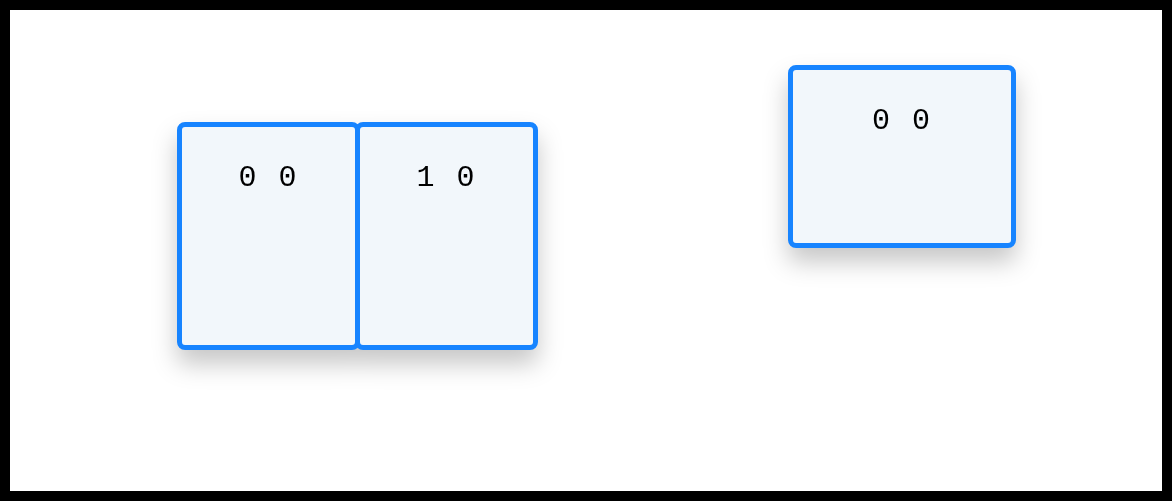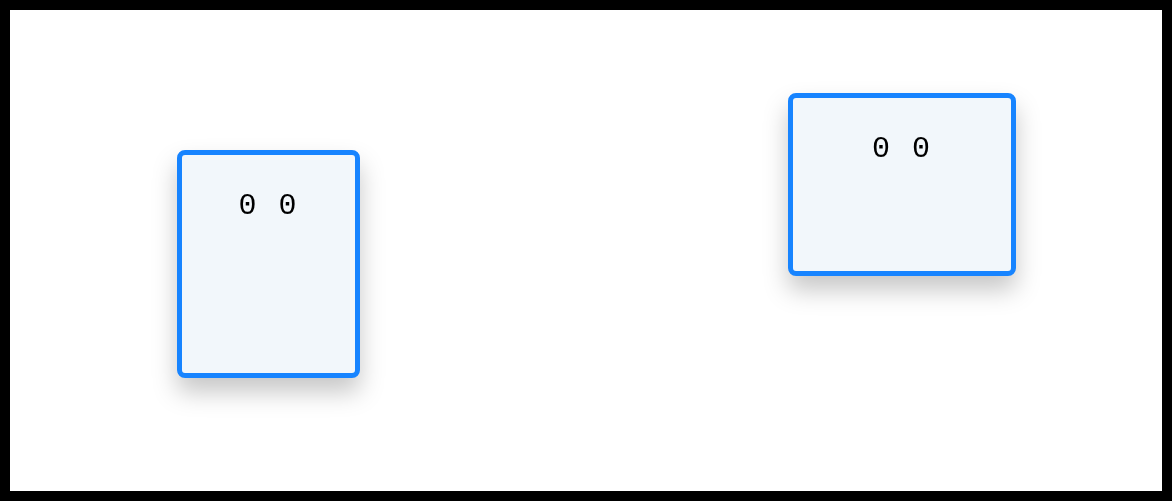--- a/index.html
+++ b/index.html
@@ -17,21 +17,20 @@
     .canvas {
       width: 100%;
       height: 100%;
       background: #fff;
       position: relative;
     }
     .group {
       position: absolute;
       display: flex;
       filter: drop-shadow(0 14px 12px rgba(0,0,0,0.22));
-      margin-top: 28px;
     }
     .group-horizontal {
       flex-direction: row;
       left: 167px;
       top: 112px;
     }
     .group-vertical {
       flex-direction: column;
       left: 778px;
       top: 55px;
@@ -64,20 +63,23 @@
   </style>
 </head>
 <body>
 
 <div class="canvas">
 
   <div class="group group-horizontal">
     <div class="card card-h">
       <span>0 0</span>
     </div>
+    <div class="card card-h">
+      <span>1 0</span>
+    </div>
   </div>
 
   <div class="group group-vertical">
     <div class="card card-v">
       <span>0 0</span>
     </div>
   </div>
 
 </div>
 

